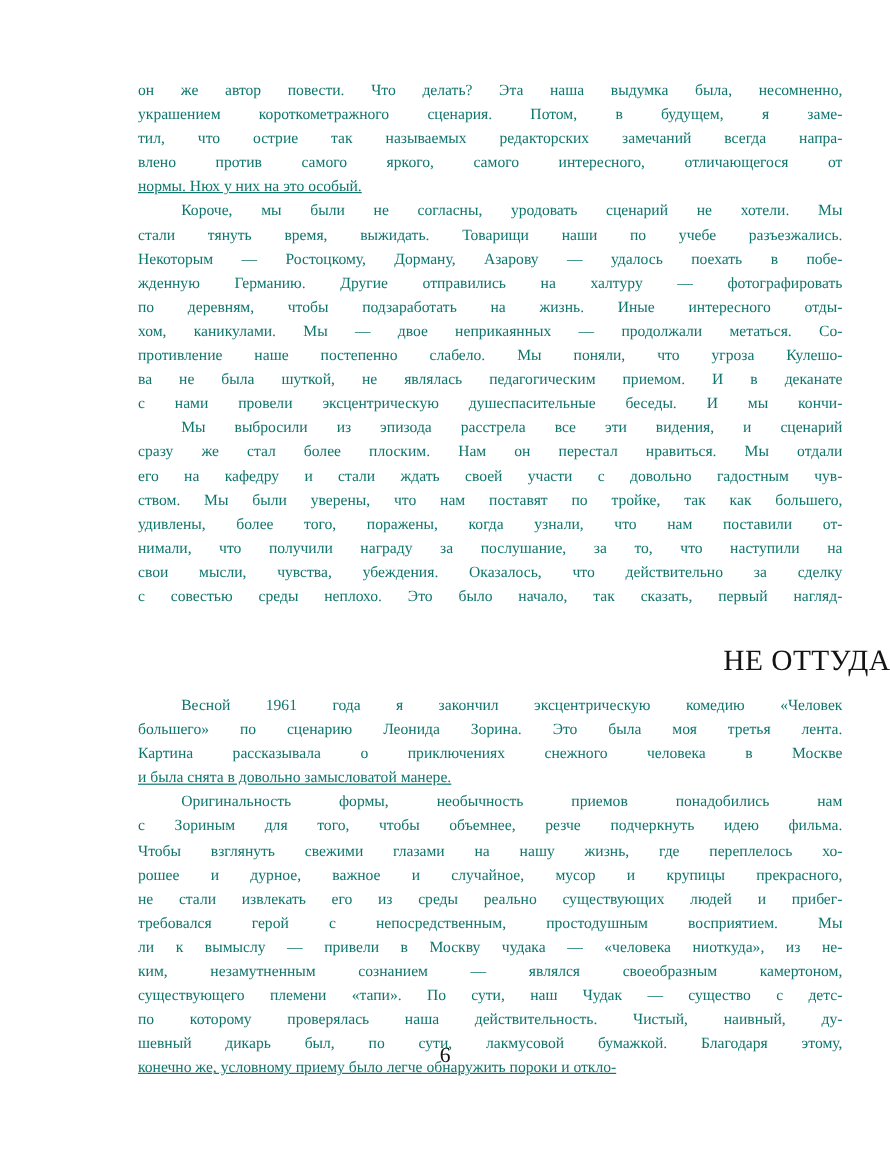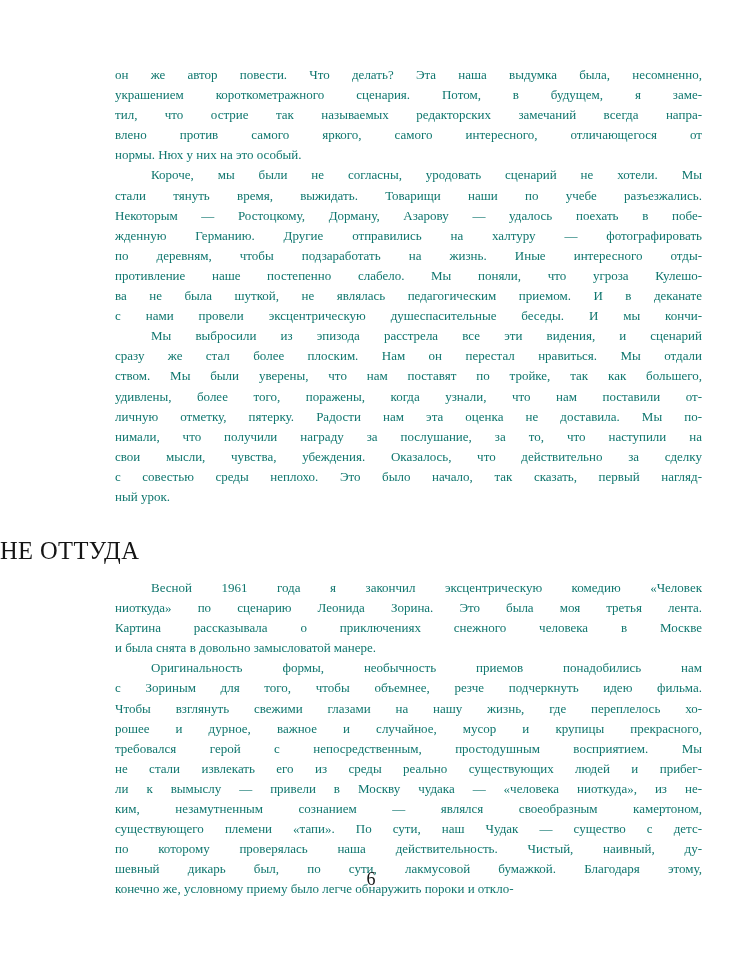--- a/index.html
+++ b/index.html
@@ -7,81 +7,81 @@
   .page {
     position: absolute; left: 0; top: 0; width: 742px; height: 962px;
     background: #ffffff;
   }
   .block {
     position: absolute; left: 78px; width: 587px;
     font-family: "Liberation Serif", "DejaVu Serif", serif;
     font-size: 13px; line-height: 20.1px; color: #0f766e; margin-left: 37px;
   }
   .heading {
-    position: absolute; left: 0; width: 742px; top: 537px; text-align: left;
+    position: absolute; left: 0; width: 742px; top: 537px; text-align: right;
     font-family: "Liberation Serif", "DejaVu Serif", serif; font-size: 24.5px; color: #141414;
     letter-spacing: 0.4px;
   }
   .pagenum {
     position: absolute; left: 0; width: 742px; top: 869px; text-align: center;
     font-family: "Liberation Serif", "DejaVu Serif", serif; font-size: 18px; color: #141414;
   }
   .l { display: block; height: 20.1px; white-space: nowrap; text-align: justify; text-align-last: justify; }
-  .l.end { text-align-last: left; }
+  .l.end { text-align-last: left; text-decoration: underline; }
   .l.indent { padding-left: 36px; }
 </style>
 </head>
 <body>
 
 <div class="page">
   <div class="block" id="sec1" style="top:65px;">
       <div>
         <span class="l">он же автор повести. Что делать? Эта наша выдумка была, несомненно,</span>
         <span class="l">украшением короткометражного сценария. Потом, в будущем, я заме-</span>
         <span class="l">тил, что острие так называемых редакторских замечаний всегда напра-</span>
         <span class="l">влено против самого яркого, самого интересного, отличающегося от</span>
         <span class="l end">нормы. Нюх у них на это особый.</span>
       </div>
       <div>
         <span class="l indent">Короче, мы были не согласны, уродовать сценарий не хотели. Мы</span>
         <span class="l">стали тянуть время, выжидать. Товарищи наши по учебе разъезжались.</span>
         <span class="l">Некоторым — Ростоцкому, Дорману, Азарову — удалось поехать в побе-</span>
         <span class="l">жденную Германию. Другие отправились на халтуру — фотографировать</span>
         <span class="l">по деревням, чтобы подзаработать на жизнь. Иные интересного отды-</span>
+        <span class="l">хом, каникулами. Мы — двое неприкаянных — продолжали метаться. Со-</span>
         <span class="l">противление наше постепенно слабело. Мы поняли, что угроза Кулешо-</span>
         <span class="l">ва не была шуткой, не являлась педагогическим приемом. И в деканате</span>
         <span class="l">с нами провели эксцентрическую душеспасительные беседы. И мы кончи-</span>
       </div>
       <div>
         <span class="l indent">Мы выбросили из эпизода расстрела все эти видения, и сценарий</span>
         <span class="l">сразу же стал более плоским. Нам он перестал нравиться. Мы отдали</span>
+        <span class="l">его на кафедру и стали ждать своей участи с довольно гадостным чув-</span>
         <span class="l">ством. Мы были уверены, что нам поставят по тройке, так как большего,</span>
         <span class="l">удивлены, более того, поражены, когда узнали, что нам поставили от-</span>
-        <span class="l">личную отметку, пятерку. Радости нам эта оценка не доставила. Мы по-</span>
         <span class="l">нимали, что получили награду за послушание, за то, что наступили на</span>
         <span class="l">свои мысли, чувства, убеждения. Оказалось, что действительно за сделку</span>
         <span class="l">с совестью среды неплохо. Это было начало, так сказать, первый нагляд-</span>
-        <span class="l end">ный урок.</span>
       </div>
     </div>
   <div class="heading">НЕ ОТТУДА</div>
   <div class="block" id="sec2" style="top:578px;">
       <div>
         <span class="l indent">Весной 1961 года я закончил эксцентрическую комедию «Человек</span>
-        <span class="l">ниоткуда» по сценарию Леонида Зорина. Это была моя третья лента.</span>
+        <span class="l">большего» по сценарию Леонида Зорина. Это была моя третья лента.</span>
         <span class="l">Картина рассказывала о приключениях снежного человека в Москве</span>
         <span class="l end">и была снята в довольно замысловатой манере.</span>
       </div>
       <div>
         <span class="l indent">Оригинальность формы, необычность приемов понадобились нам</span>
         <span class="l">с Зориным для того, чтобы объемнее, резче подчеркнуть идею фильма.</span>
         <span class="l">Чтобы взглянуть свежими глазами на нашу жизнь, где переплелось хо-</span>
         <span class="l">рошее и дурное, важное и случайное, мусор и крупицы прекрасного,</span>
+        <span class="l">не стали извлекать его из среды реально существующих людей и прибег-</span>
         <span class="l">требовался герой с непосредственным, простодушным восприятием. Мы</span>
-        <span class="l">не стали извлекать его из среды реально существующих людей и прибег-</span>
         <span class="l">ли к вымыслу — привели в Москву чудака — «человека ниоткуда», из не-</span>
         <span class="l">ким, незамутненным сознанием — являлся своеобразным камертоном,</span>
         <span class="l">существующего племени «тапи». По сути, наш Чудак — существо с детс-</span>
         <span class="l">по которому проверялась наша действительность. Чистый, наивный, ду-</span>
         <span class="l">шевный дикарь был, по сути, лакмусовой бумажкой. Благодаря этому,</span>
         <span class="l end">конечно же, условному приему было легче обнаружить пороки и откло-</span>
       </div>
     </div>
   <div class="pagenum">6</div>
 </div>

